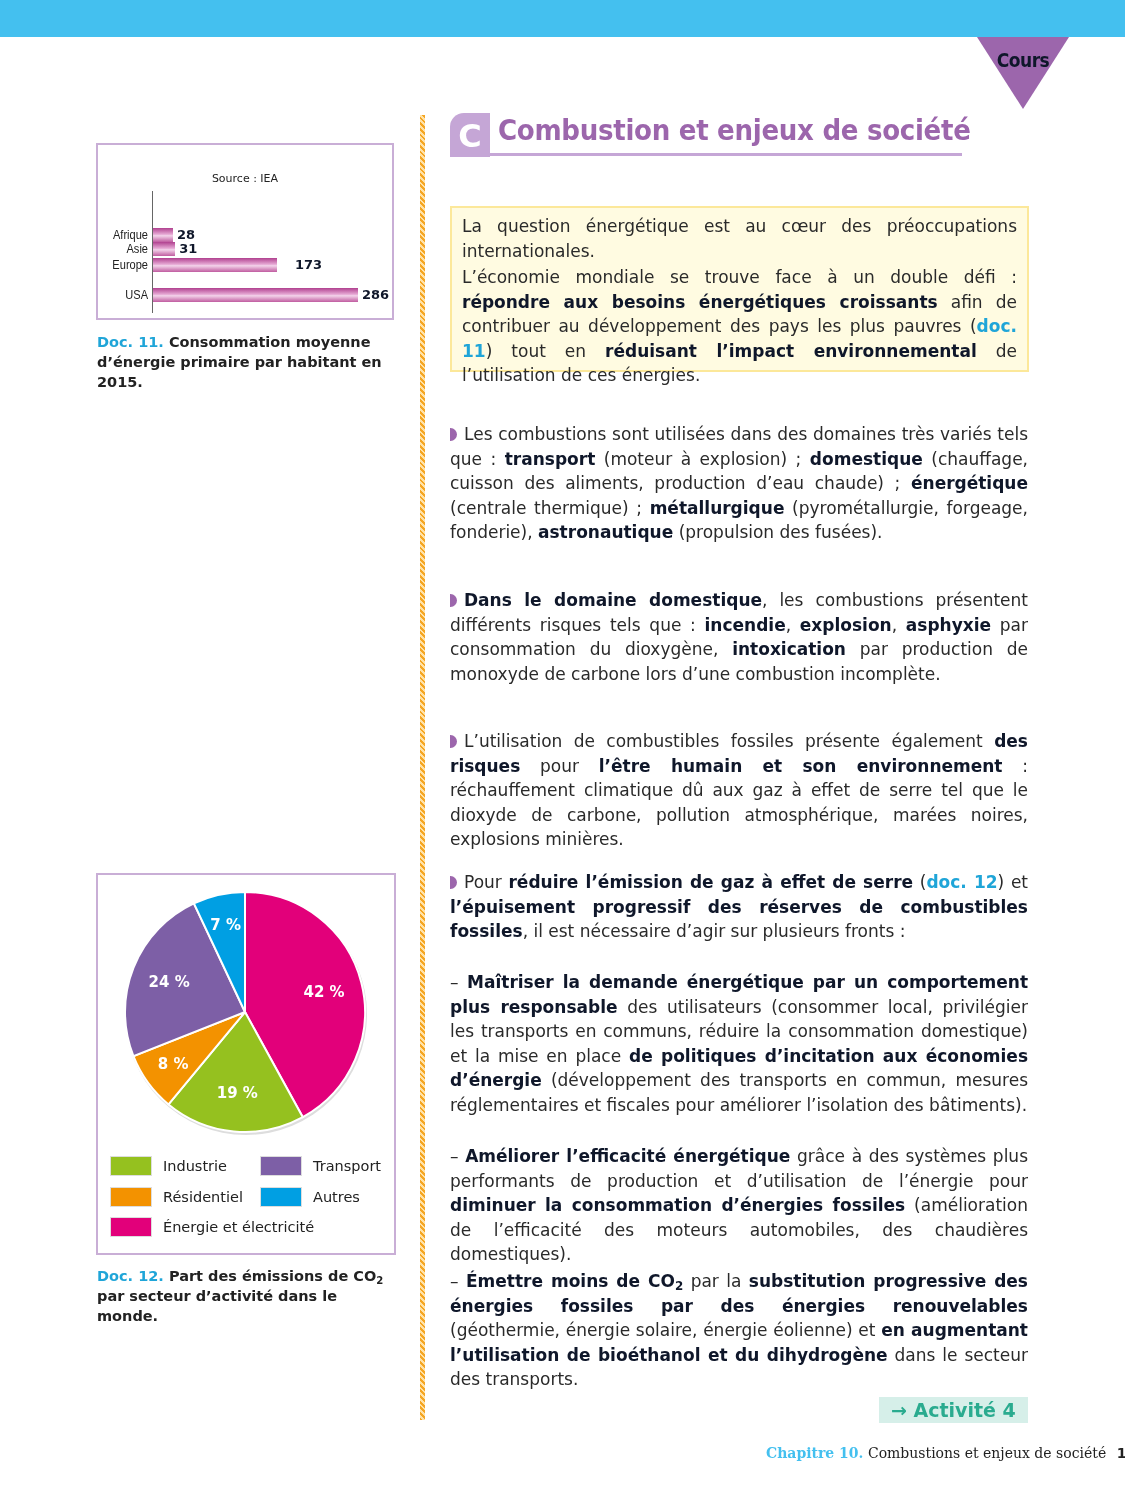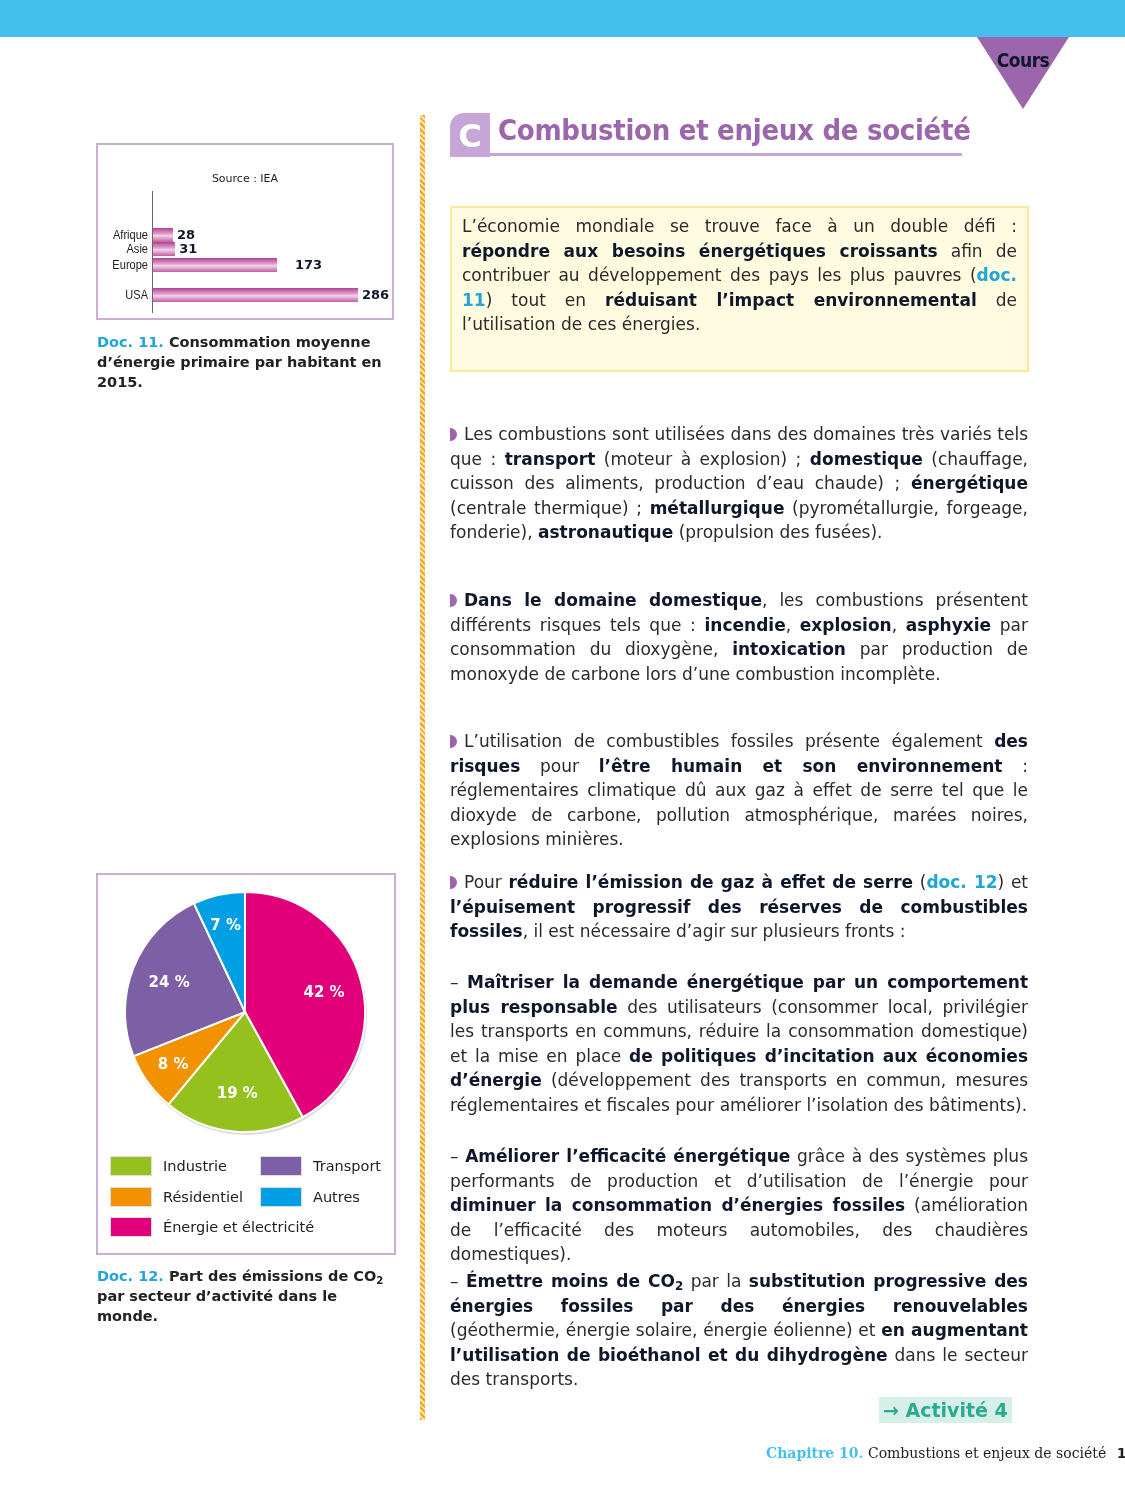--- a/index.html
+++ b/index.html
@@ -42,21 +42,21 @@
   
   .intro-box { position: absolute; left: 450px; top: 206px; width: 579px; height: 166px; background: #fffbe1; border: 2px solid #fce89a; box-sizing: border-box; padding: 6px 10px 0 10px; font-size: 17px; line-height: 24.5px; color: #2a2a2a; text-align: justify; }
   .intro-box p { margin: 0 0 2px 0; }
   .link { color: #1fa5d8; font-weight: bold; }
   b { color: #0f172a; }
 
   .para { position: absolute; left: 450px; width: 578px; font-size: 17px; line-height: 24.5px; color: #2a2a2a; text-align: justify; margin: 0; }
   .para p { margin: 0; }
   .bullet { display: inline-block; width: 7px; height: 13px; background: #9c66ac; border-radius: 0 7px 7px 0; margin-right: 7px; vertical-align: -1px; }
 
-  .activity { position: absolute; left: 879px; top: 1397px; height: 26px; padding: 0 4px; background: #d6efe9; color: #2aab8f; font-weight: bold; font-size: 19px; line-height: 26px; }
+  .activity { position: absolute; left: 879px; top: 1397px; height: 26px; padding: 0 12px; background: #d6efe9; color: #2aab8f; font-weight: bold; font-size: 19px; line-height: 26px; }
   .footer { position: absolute; left: 741px; top: 1445px; font-size: 14px; color: #222; white-space: nowrap; font-family: "DejaVu Serif", serif; }
   .footer .chap { color: #44c0ef; font-weight: bold; margin-left: 25px; }
   .footer .page { font-weight: bold; font-family: "DejaVu Sans", sans-serif; margin-left: 6px; }
 </style>
 </head>
 <body>
 
 <div class="topbar"></div>
 <div class="cours-tab">
   <svg width="92" height="72">
@@ -136,33 +136,34 @@
 </div>
 <div class="doc12-caption">
   <span class="doc-num">Doc. 12.</span><span> Part des émissions de CO</span><sub>2</sub><span> par secteur d’activité dans le monde.</span>
 </div>
 
 <div class="section-letter">C</div>
 <div class="section-title">Combustion et enjeux de société</div>
 <div class="section-underline"></div>
 
 <div class="intro-box">
+  <p>La question énergétique est au cœur des préoccupations internationales.</p>
   <p><span>L’économie mondiale se trouve face à un double défi : </span><b>répondre aux besoins énergétiques croissants</b><span> afin de contribuer au développement des pays les plus pauvres (</span><span class="link">doc. 11</span><span>) tout en </span><b>réduisant l’impact environnemental</b><span> de l’utilisation de ces énergies.</span></p>
 </div>
 
 <div class="para" style="top:422px;">
   <p><span class="bullet"></span><span>Les combustions sont utilisées dans des domaines très variés tels que : </span><b>transport</b><span> (moteur à explosion) ; </span><b>domestique</b><span> (chauffage, cuisson des aliments, production d’eau chaude) ; </span><b>énergétique</b><span> (centrale thermique) ; </span><b>métallurgique</b><span> (pyrométallurgie, forgeage, fonderie), </span><b>astronautique</b><span> (propulsion des fusées).</span></p>
 </div>
 
 <div class="para" style="top:588px;">
   <p><span class="bullet"></span><b>Dans le domaine domestique</b><span>, les combustions présentent différents risques tels que : </span><b>incendie</b><span>, </span><b>explosion</b><span>, </span><b>asphyxie</b><span> par consommation du dioxygène, </span><b>intoxication</b><span> par production de monoxyde de carbone lors d’une combustion incomplète.</span></p>
 </div>
 
 <div class="para" style="top:729px;">
-  <p><span class="bullet"></span><span>L’utilisation de combustibles fossiles présente également </span><b>des risques</b><span> pour </span><b>l’être humain et son environnement</b><span> : réglementaires climatique dû aux gaz à effet de serre tel que le dioxyde de carbone, pollution atmosphérique, marées noires, explosions minières.</span></p>
+  <p><span class="bullet"></span><span>L’utilisation de combustibles fossiles présente également </span><b>des risques</b><span> pour </span><b>l’être humain et son environnement</b><span> : réchauffement climatique dû aux gaz à effet de serre tel que le dioxyde de carbone, pollution atmosphérique, marées noires, explosions minières.</span></p>
 </div>
 
 <div class="para" style="top:870px;">
   <p><span class="bullet"></span><span>Pour </span><b>réduire l’émission de gaz à effet de serre</b><span> (</span><span class="link">doc. 12</span><span>) et </span><b>l’épuisement progressif des réserves de combustibles fossiles</b><span>, il est nécessaire d’agir sur plusieurs fronts :</span></p>
 </div>
 
 <div class="para" style="top:970px;">
   <p><span>– </span><b>Maîtriser la demande énergétique par un comportement plus responsable</b><span> des utilisateurs (consommer local, privilégier les transports en communs, réduire la consommation domestique) et la mise en place </span><b>de politiques d’incitation aux économies d’énergie</b><span> (développement des transports en commun, mesures réglementaires et fiscales pour améliorer l’isolation des bâtiments).</span></p>
 </div>
 

